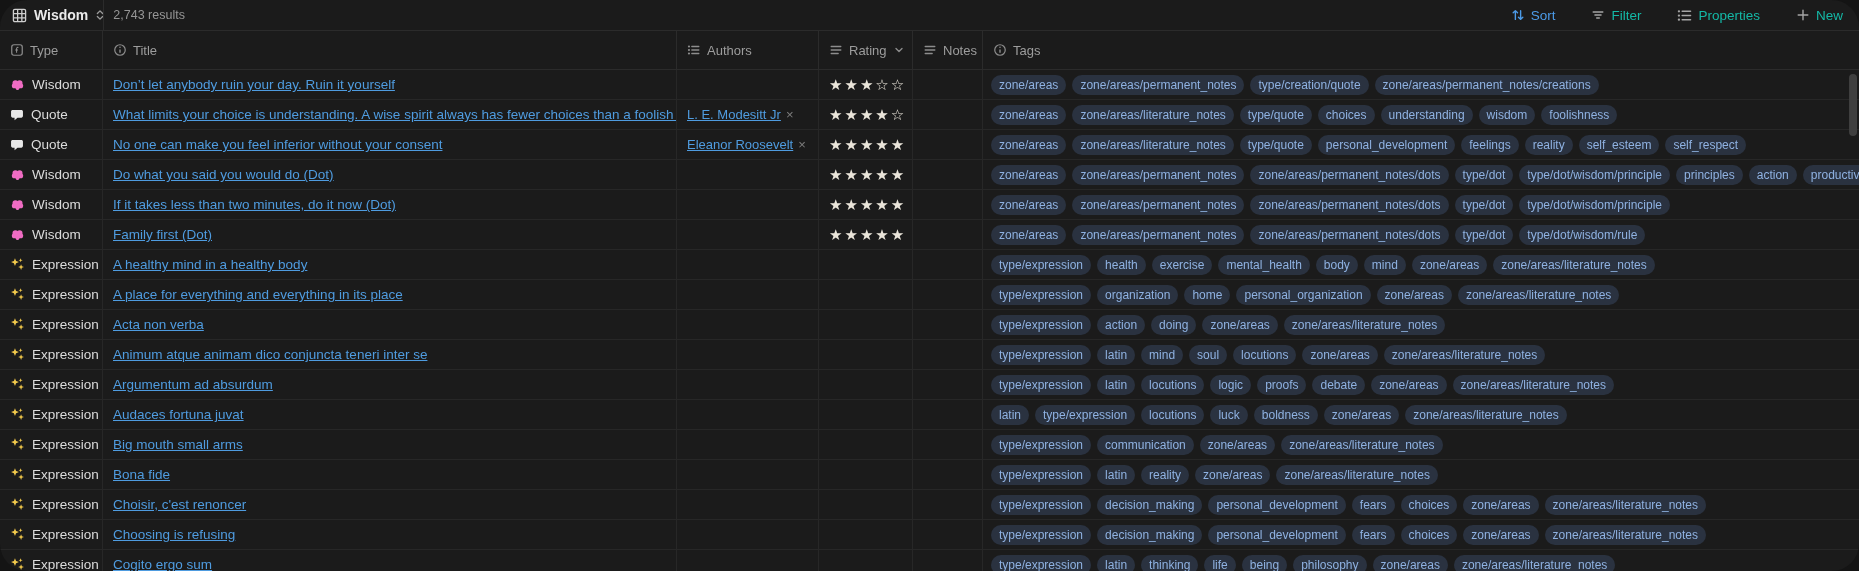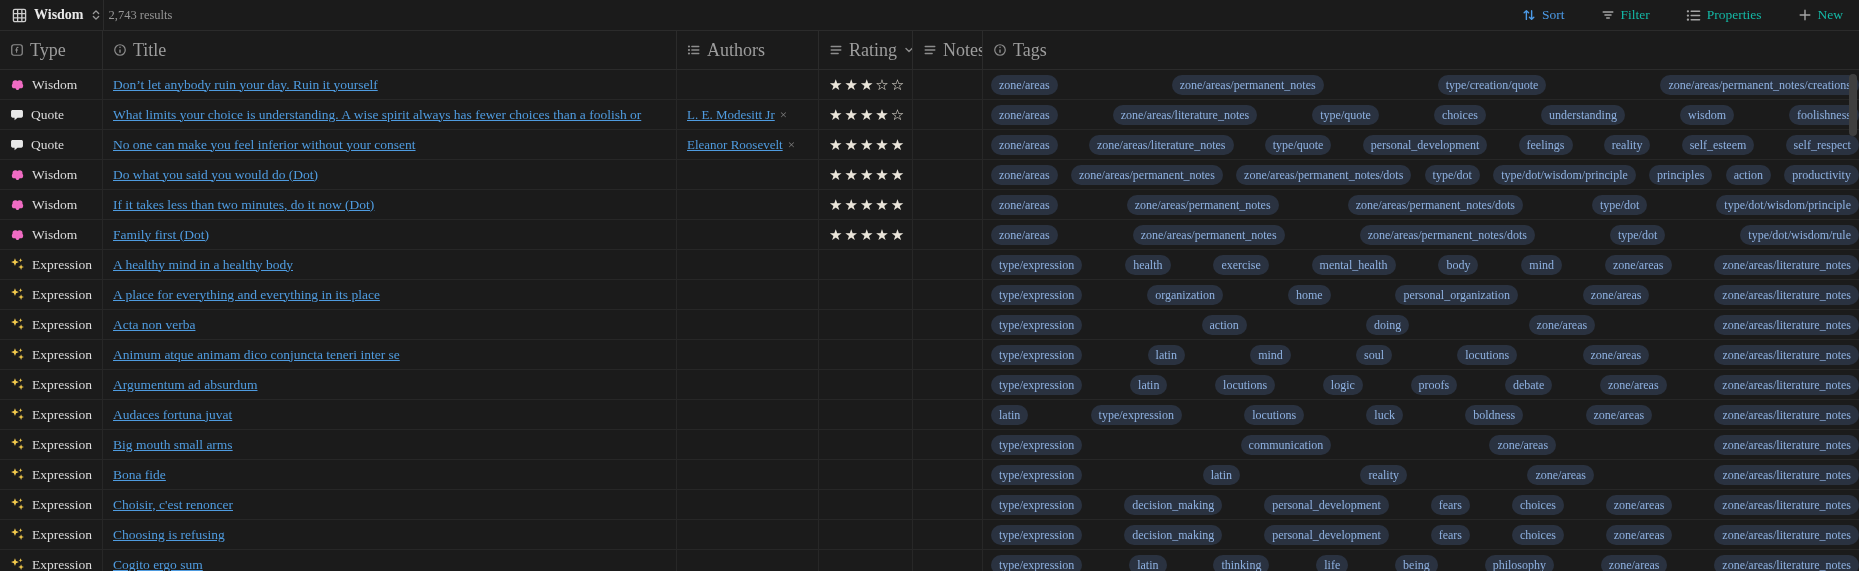--- a/index.html
+++ b/index.html
@@ -1,19 +1,20 @@
 <!DOCTYPE html>
 <html><head>
 <meta charset="utf-8">
 <style>
   html,body{margin:0;padding:0;background:#141414;}
   .app{
     position:relative;width:1859px;height:571px;overflow:hidden;
     background:#1b1b1b;color:#dddddd;
-    font-family:Liberation Serif, serif;
+    font-family:Liberation Sans, sans-serif;
+    border-radius:27px;
     -webkit-font-smoothing:antialiased;
   }
   .icon{display:inline-flex;align-items:center;justify-content:center;flex:0 0 auto;}
   
   .topbar{
     height:31px;display:flex;align-items:center;justify-content:space-between;
     padding:0 16px 0 12px;box-sizing:border-box;border-bottom:1px solid #2b2b2b;
     position:relative;
   }
   .topbar-divider{position:absolute;left:103px;top:0;width:1px;height:31px;background:#2b2b2b;}
@@ -24,32 +25,32 @@
   .toolbar-right{display:flex;align-items:center;gap:36px;}
   .tb-btn{display:flex;align-items:center;gap:6px;font-size:13.5px;color:#14b8a6;cursor:pointer;}
   .tb-btn .icon{color:#a5a5a5;}
   .tb-btn.sort{color:#4c9be8;}
   .tb-btn.sort .icon{color:#4c9be8;}
   
   .grid-row{display:grid;grid-template-columns:103px 574px 142px 94px 70px 1fr;box-sizing:border-box;}
   .thead{height:39px;border-bottom:1px solid #2b2b2b;}
   .th{
     display:flex;align-items:center;gap:6px;padding:0 8px 0 10px;
-    border-right:1px solid #2b2b2b;color:#9d9d9d;font-size:18px;
+    border-right:1px solid #2b2b2b;color:#9d9d9d;font-size:13px;
     overflow:hidden;white-space:nowrap;cursor:pointer;
   }
   .th:last-child{border-right:none;}
   .th .icon{color:#8d8d8d;}
   .th .chev{margin-left:auto;color:#8d8d8d;}
   .tr{height:30px;border-bottom:1px solid #272727;}
   .td{
     display:flex;align-items:center;padding:0 10px;
     border-right:1px solid #272727;overflow:hidden;white-space:nowrap;
   }
-  .td:last-child{border-right:none;justify-content:space-between;}
+  .td:last-child{border-right:none;}
   .type-chip{display:flex;align-items:center;gap:7px;font-size:13.5px;color:#dcdcdc;}
   .title-link{color:#4f9ce0;text-decoration:underline;font-size:13.5px;cursor:pointer;}
   .author-link{color:#4f9ce0;text-decoration:underline;font-size:13px;cursor:pointer;}
   .remove-x{color:#7e7e7e;font-size:13px;margin-left:5px;cursor:pointer;}
   .stars{font-size:15px;color:#eae5da;letter-spacing:2px;cursor:pointer;}
   .td-tags{padding:0 0 0 8px;gap:6px;}
   .tag{
     background:#2a3240;color:#8fb2e2;font-size:12px;line-height:1;
     padding:4px 8px;border-radius:10px;flex:0 0 auto;cursor:pointer;
   }

